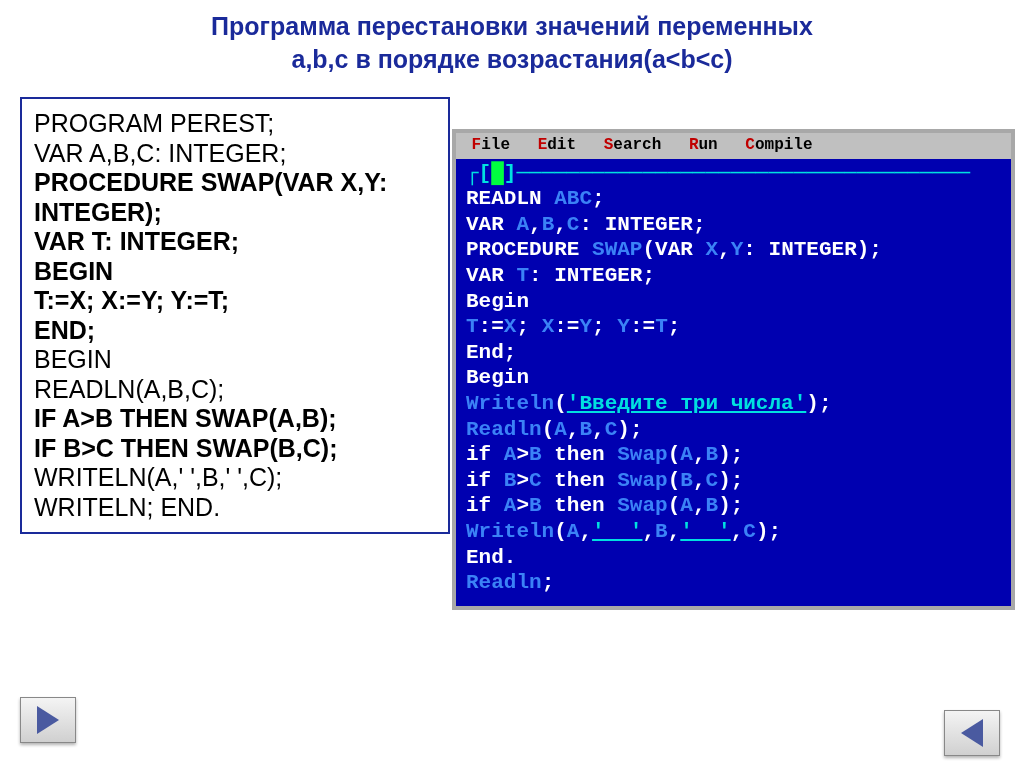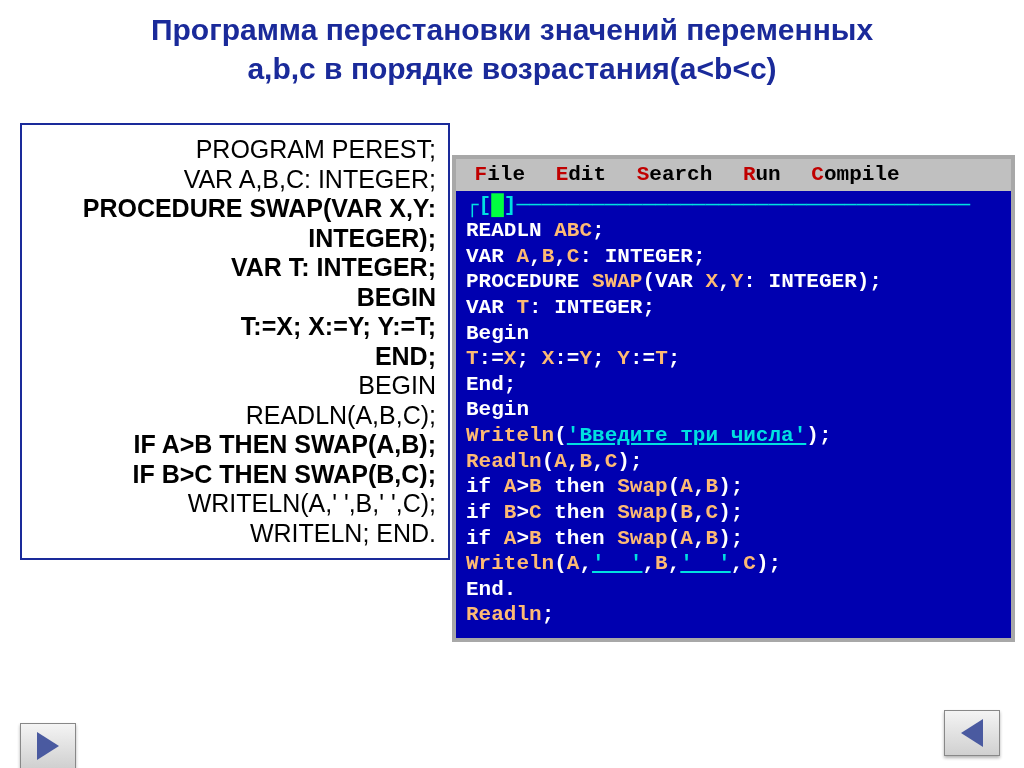--- a/index.html
+++ b/index.html
@@ -11,72 +11,72 @@
     overflow: hidden;
   }
   .slide {
     width: 1024px;
     height: 768px;
     padding: 10px 20px 10px 20px;
     position: relative;
   }
   .title {
     color: #1a2a9a;
-    font-size: 30px;
+    font-size: 25px;
     font-weight: bold;
     text-align: center;
     line-height: 1.3;
-    margin-bottom: 25px;
+    margin-bottom: 12px;
   }
   .content {
     position: relative;
     height: 610px;
   }
   .code-box {
     position: absolute;
     left: 0;
     top: 10px;
     width: 430px;
     border: 2px solid #1a2a9a;
     padding: 10px 12px;
     font-family: Arial, sans-serif;
     font-size: 25px;
     line-height: 1.18;
     color: #000;
     background: #fff;
   }
-  .code-box .line { display: block; text-align: right; }
+  .code-box .line { display: block; }
   .code-box .bold { font-weight: bold; }
   .ide-window {
     position: absolute;
     left: 432px;
     top: 42px;
     width: 563px;
     border: 4px solid #a8a8a8;
     background: #0000b0;
     font-family: "Courier New", monospace;
     font-size: 21px;
     line-height: 1.22;
     font-weight: bold;
   }
   .menubar {
     background: #c0c0c0;
     color: #000;
     padding: 3px 6px;
-    font-size: 21px;
+    font-size: 16px;
   }
   .menubar .m-item { margin-right: 18px; display: inline-block; }
   .menubar .hot { color: #c00000; }
   .ide-body {
     padding: 2px 10px 10px 10px;
   }
   .ide-line { white-space: pre; }
   .br { color: #00e0e0; } 
   .cur { color: #00ff40; } 
-  .y { color: #fdba74; font-family: Liberation Mono, monospace; }
+  .y { color: #3b82f6; font-family: Liberation Mono, monospace; }
   .w { color: #ffffff; }
   .c { color: #00e0e0; text-decoration: underline; }
   .nav-btns {
     position: absolute;
     bottom: 12px;
     right: 24px;
     display: flex;
     gap: 24px;
   }
   .nav-btn {

